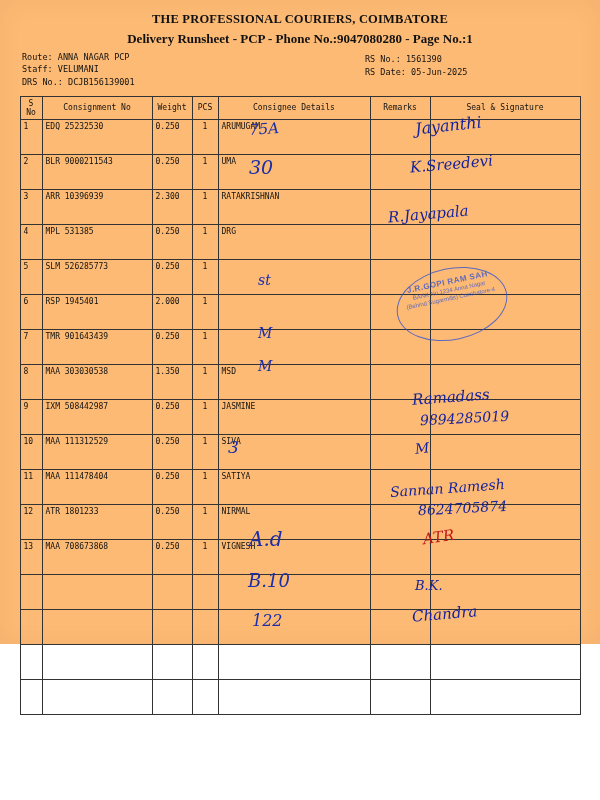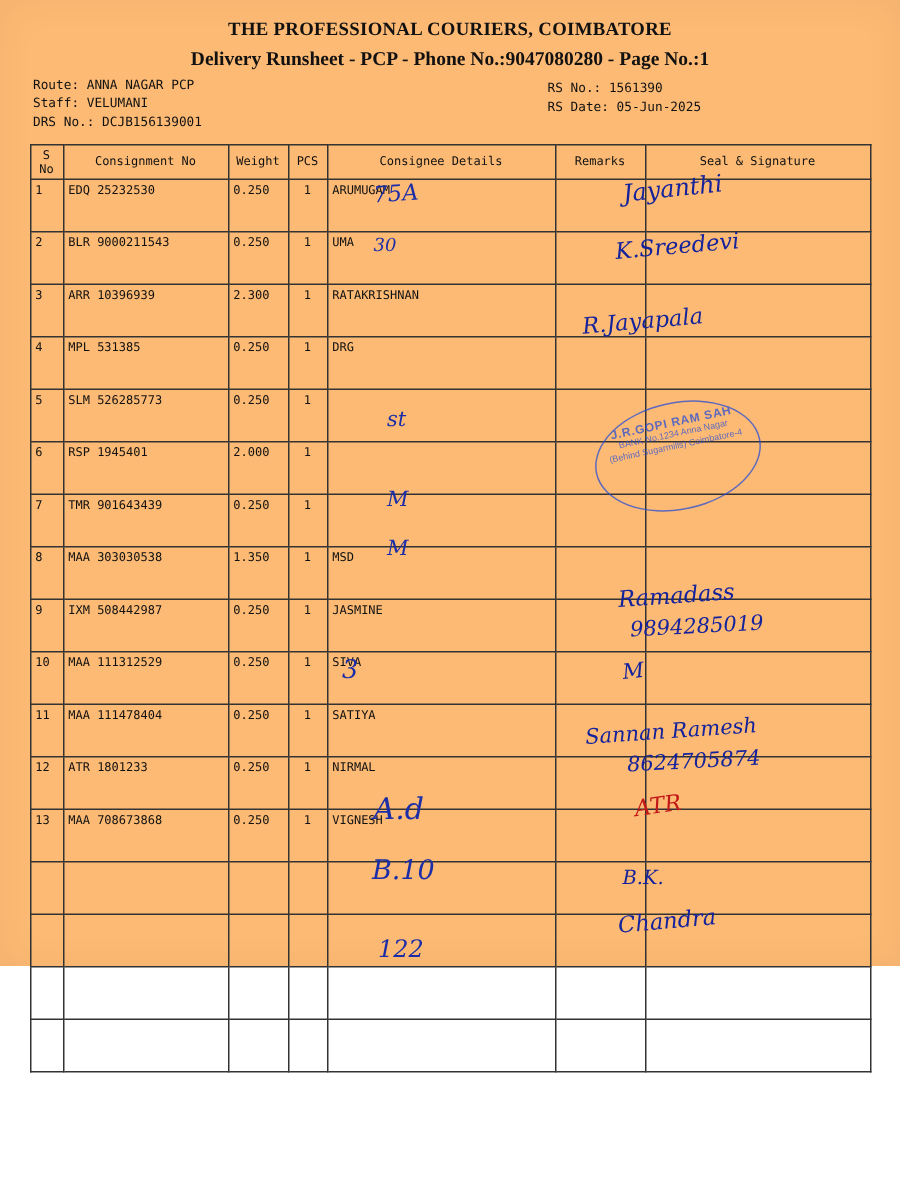--- a/index.html
+++ b/index.html
@@ -342,21 +342,21 @@
         <td></td>
         <td></td>
         <td class="sig-cell"></td>
       </tr>
     </tbody>
   </table>
 
   <div class="ink" style="left:249px; top:120px; font-size:15px; transform:rotate(-4deg);">75A</div>
   <div class="ink dark" style="left:415px; top:116px; font-size:16px; transform:rotate(-6deg);">Jayanthi</div>
 
-  <div class="ink" style="left:249px; top:156px; font-size:12px;">30</div>
+  <div class="ink" style="left:249px; top:156px; font-size:19px;">30</div>
   <div class="ink dark" style="left:410px; top:155px; font-size:15px; transform:rotate(-5deg);">K.Sreedevi</div>
 
   <div class="ink dark" style="left:388px; top:205px; font-size:15px; transform:rotate(-5deg);">R.Jayapala</div>
 
   <div class="ink" style="left:258px; top:272px; font-size:14px;">st</div>
   <div class="ink" style="left:258px; top:325px; font-size:14px;">M</div>
   <div class="ink" style="left:258px; top:358px; font-size:14px;">M</div>
 
   <div class="ink dark" style="left:412px; top:388px; font-size:15px; transform:rotate(-4deg);">Ramadass</div>
   <div class="ink dark" style="left:420px; top:410px; font-size:14px; transform:rotate(-3deg);">9894285019</div>
@@ -365,21 +365,21 @@
   <div class="ink dark" style="left:415px; top:440px; font-size:14px; transform:rotate(-6deg);">M</div>
 
   <div class="ink dark" style="left:390px; top:480px; font-size:14px; transform:rotate(-4deg);">Sannan Ramesh</div>
   <div class="ink dark" style="left:418px; top:500px; font-size:14px; transform:rotate(-3deg);">8624705874</div>
 
   <div class="ink" style="left:249px; top:527px; font-size:20px;">A.d</div>
   <div class="ink red" style="left:423px; top:528px; font-size:15px; transform:rotate(-8deg);">ATR</div>
 
   <div class="ink" style="left:248px; top:570px; font-size:18px;">B.10</div>
   <div class="ink dark" style="left:415px; top:578px; font-size:13px;">B.K.</div>
-  <div class="ink" style="left:252px; top:611px; font-size:16px;margin-top:12px;">122</div>
+  <div class="ink" style="left:252px; top:611px; font-size:16px;">122</div>
   <div class="ink dark" style="left:412px; top:605px; font-size:15px; transform:rotate(-5deg);">Chandra</div>
 
   <div class="stamp">
     <div class="s1">J.R.GOPI RAM SAH</div>
     <div class="s2">BANK No.1234 Anna Nagar</div>
     <div class="s3">(Behind Sugarmills) Coimbatore-4</div>
   </div>
 
   <div class="edge-shade"></div>
 </div>

